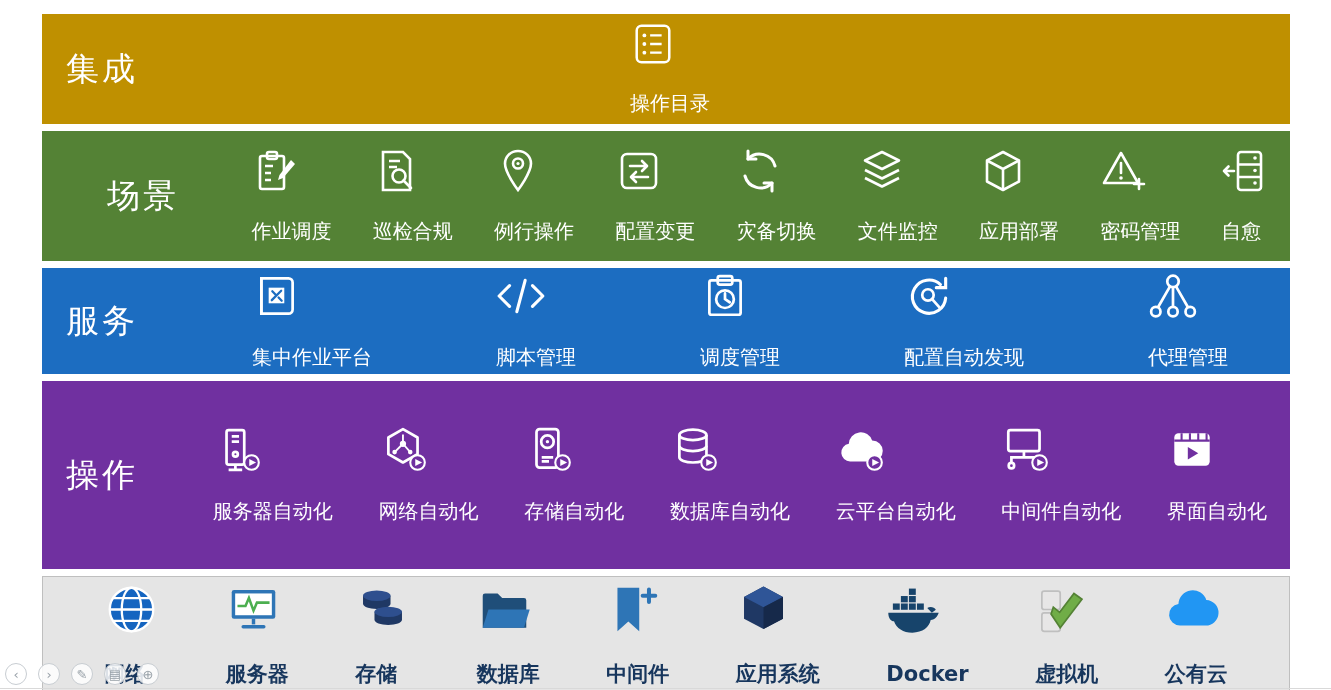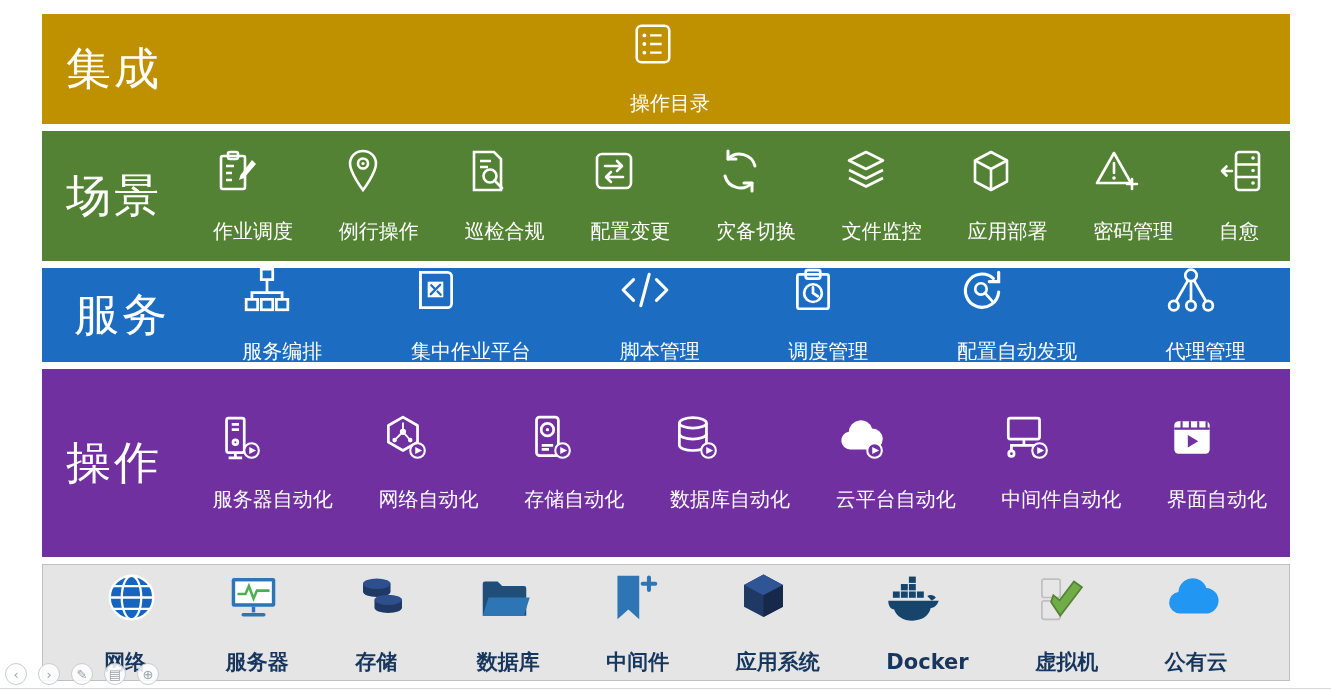--- a/index.html
+++ b/index.html
@@ -6,35 +6,35 @@
   html,body { margin:0; padding:0; }
   body {
     width:1331px; height:690px; background:#ffffff; overflow:hidden;
     font-family:"DejaVu Sans","Liberation Sans",sans-serif;
   }
   .canvas { position:relative; width:1331px; height:690px; }
   .bands { position:absolute; left:42px; top:14px; width:1248px;
            display:flex; flex-direction:column; gap:7px; }
   .band { display:flex; align-items:stretch; background:var(--band-bg); color:#fff; }
   .band-label { width:148px; display:flex; align-items:center; padding-left:24px;
-                font-size:45px; letter-spacing:3px; flex:0 0 148px; }
+                font-size:33px; letter-spacing:3px; flex:0 0 148px; }
   .band-items { flex:1; display:flex; align-items:center; justify-content:space-around; min-width:0; }
   .band-item { display:flex; flex-direction:column; align-items:flex-start; gap:23px; }
   .icon { display:flex; align-items:center; justify-content:center; }
   .icon svg { width:50px; height:50px; display:block; }
   .item-label { font-size:20px; white-space:nowrap; }
 
   .band-integration { height:110px; }
   .band-integration .band-items { justify-content:center; gap:215px; padding-right:140px; }
   .band-integration .icon svg { width:46px; height:46px; }
 
-  .band-scenario { height:130px; }
+  .band-scenario { height:130px;padding-left:41px; }
   .band-scenario .icon svg { width:48px; height:48px; }
 
-  .band-service { height:94px;padding-left:8px; }
+  .band-service { height:106px; }
 
   .band-operation { height:188px; }
 
   .band-resources { height:117px; background:#e5e5e5; border:1px solid #BFBFBF; }
   .band-resources .band-items { padding:0 28px; }
   .band-resources .item-label { color:#17365D; font-weight:700; font-size:21px; }
   .band-resources .icon svg { width:55px; height:55px; }
 
   .viewer-controls { position:absolute; left:5px; top:663px; display:flex; gap:11px; }
   .ctl { width:22px; height:22px; border-radius:50%; border:1px solid #C8CDD2;
@@ -82,40 +82,40 @@
                   <path d="M39 13l4 4-12 14-5 2 1.5-5z" fill="currentColor" stroke="none"></path>
                 </g>
               </svg>
             </span>
             <span class="item-label">作业调度</span>
           </div>
           <div class="band-item">
             <span class="icon">
               <svg viewBox="0 0 48 48" aria-hidden="true">
                 <g fill="none" stroke="currentColor" stroke-width="2.6">
-                  <path d="M24 4c-7.2 0-13 5.6-13 12.6C11 26 24 43 24 43s13-17 13-26.4C37 9.6 31.2 4 24 4z"></path>
-                  <circle cx="24" cy="16.5" r="5"></circle>
-                  <circle cx="24" cy="16.5" r="1.6" fill="currentColor" stroke="none"></circle>
-                </g>
-              </svg>
-            </span>
-            <span class="item-label">例行操作</span>
-          </div>
-          <div class="band-item">
-            <span class="icon">
-              <svg viewBox="0 0 48 48" aria-hidden="true">
-                <g fill="none" stroke="currentColor" stroke-width="2.6">
                   <path d="M10 5h20l7 7v31H10z"></path>
                   <path d="M16 14h11M16 20h8"></path>
                   <circle cx="26" cy="29" r="6.5"></circle>
                   <path d="M30.5 33.5L38 41" stroke-linecap="round"></path>
                 </g>
               </svg>
             </span>
             <span class="item-label">巡检合规</span>
+          </div>
+          <div class="band-item">
+            <span class="icon">
+              <svg viewBox="0 0 48 48" aria-hidden="true">
+                <g fill="none" stroke="currentColor" stroke-width="2.6">
+                  <path d="M24 4c-7.2 0-13 5.6-13 12.6C11 26 24 43 24 43s13-17 13-26.4C37 9.6 31.2 4 24 4z"></path>
+                  <circle cx="24" cy="16.5" r="5"></circle>
+                  <circle cx="24" cy="16.5" r="1.6" fill="currentColor" stroke="none"></circle>
+                </g>
+              </svg>
+            </span>
+            <span class="item-label">例行操作</span>
           </div>
           <div class="band-item">
             <span class="icon">
               <svg viewBox="0 0 48 48" aria-hidden="true">
                 <g fill="none" stroke="currentColor" stroke-width="2.6" stroke-linecap="round" stroke-linejoin="round">
                   <rect x="7" y="7" width="34" height="34" rx="5"></rect>
                   <path d="M15 19h16M27 14l5 5-5 5"></path>
                   <path d="M33 30H17M21 25l-5 5 5 5"></path>
                 </g>
               </svg>
@@ -186,34 +186,20 @@
                 </g>
               </svg>
             </span>
             <span class="item-label">自愈</span>
           </div>
         </div>
       </div>
       <div class="band band-service" style="--band-bg: #1C6DC1;">
         <div class="band-label">服务</div>
         <div class="band-items">
-          <div class="band-item">
-            <span class="icon">
-              <svg viewBox="0 0 48 48" aria-hidden="true">
-                <g fill="none" stroke="currentColor" stroke-width="2.6">
-                  <rect x="18.5" y="4" width="11" height="10"></rect>
-                  <rect x="4" y="33" width="11" height="10"></rect>
-                  <rect x="18.5" y="33" width="11" height="10"></rect>
-                  <rect x="33" y="33" width="11" height="10"></rect>
-                  <path d="M24 14v12.5M9.5 33v-6.5h29V33"></path>
-                </g>
-              </svg>
-            </span>
-            <span class="item-label">服务编排</span>
-          </div>
           <div class="band-item">
             <span class="icon">
               <svg viewBox="0 0 48 48" aria-hidden="true">
                 <g fill="none" stroke="currentColor" stroke-width="2.6">
                   <path d="M9 7h26a4 4 0 0 1 4 4v26a4 4 0 0 1-4 4H9z"></path>
                   <path d="M9 7v34"></path>
                   <rect x="16" y="16" width="15" height="15" fill="currentColor" stroke="none"></rect>
                   <path d="M19 28l9-9M19.5 19.5l3 3M25.5 25.5l3 3" stroke="var(--band-bg,#1C6DC1)" stroke-width="2.2" stroke-linecap="round"></path>
                 </g>
               </svg>

